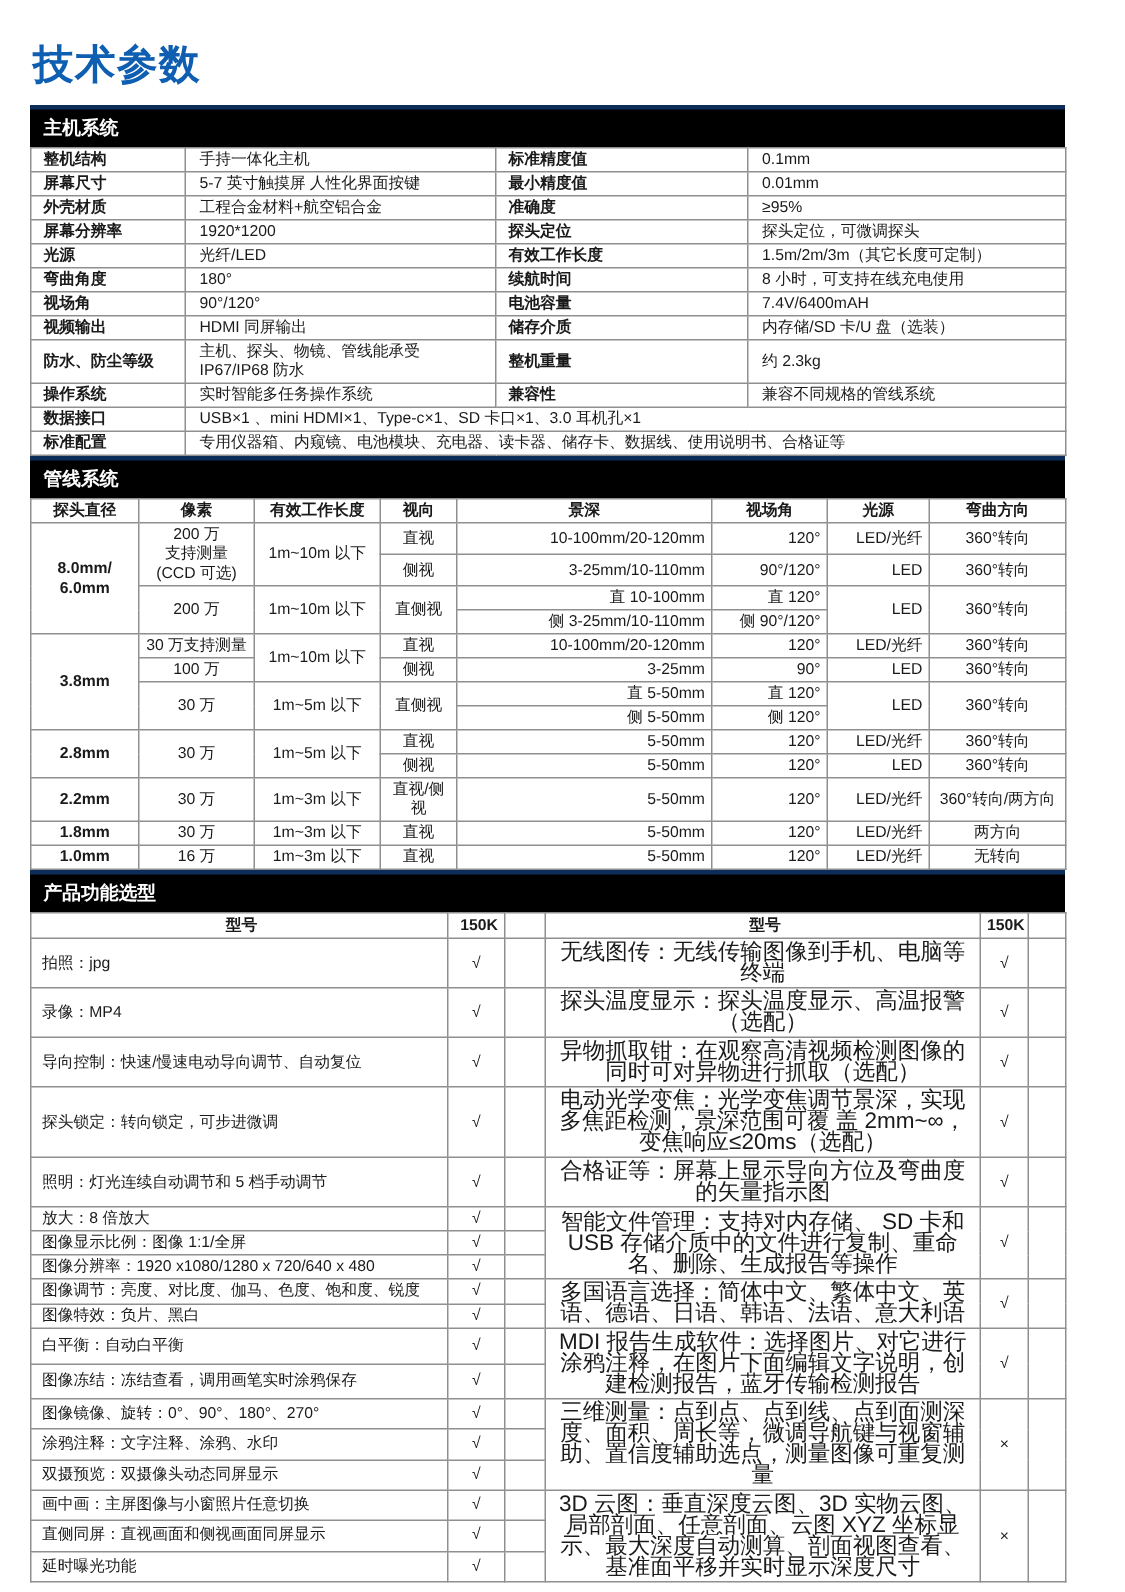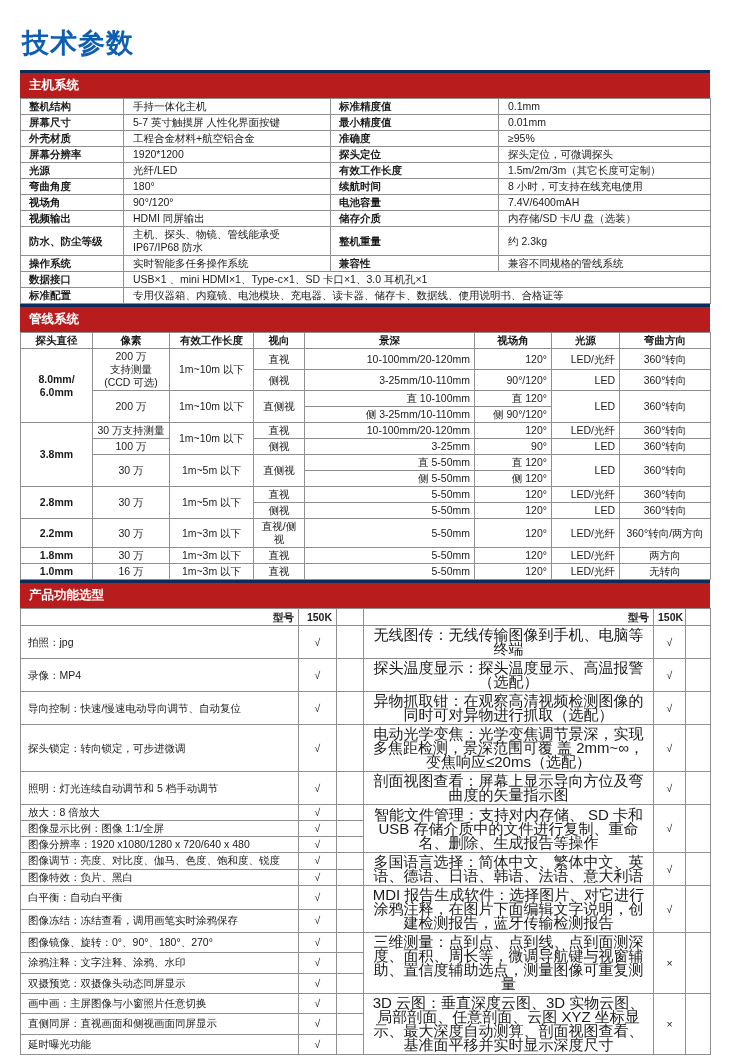--- a/index.html
+++ b/index.html
@@ -7,41 +7,41 @@
     width:750px;height:1061px;background:#ffffff;
     font-family:"Liberation Sans","DejaVu Sans",sans-serif;
     color:#1a1a1a;overflow:hidden;
   }
   .content{padding:0 20px;}
   .page-title{
     color:#0e5fb2;font-size:27px;font-weight:bold;
     margin:25px 0 9px 2px;letter-spacing:1px;
   }
   .bar{
-    background:#b91c1c;border-top:3px solid #0c2d5a;color:#ffffff;
+    background:#000000;border-top:3px solid #0c2d5a;color:#ffffff;
     font-weight:bold;font-size:12.5px;padding:4px 0 4px 9px;
     box-sizing:border-box;width:690px;
   }
   table{border-collapse:collapse;width:690px;table-layout:fixed;background:#fff;}
   td,th{
     border:1px solid #8f8f8f;font-size:10.5px;padding:1px 4px;
     vertical-align:middle;line-height:13px;overflow:hidden;
   }
   
   .host td{height:13px;}
   .host .hlabel{font-weight:bold;padding-left:8px;}
   .host .hval{padding-left:9px;}
   
   .pipe th{font-weight:bold;text-align:center;height:13px;}
   .pipe td{text-align:center;height:13px;white-space:pre-line;}
   .pipe td.al{text-align:right;padding-left:6px;}
   .pipe td.bold{font-weight:bold;}
   
   .func th{font-weight:bold;height:14px;text-align:right;}
-  .func th.desc{text-align:right;padding-left:7px;}
+  .func th.desc{text-align:center;padding-left:7px;}
   .func td{height:13px;}
   .func td.desc{text-align:left;padding-left:7px;white-space:nowrap;}
   .func td.mark{text-align:center;}
   .func td.rdesc{font-size:15px;line-height:14px;padding:2px 6px;text-align:center;white-space:normal;}
   .func tr.tall td{height:32px;}
 </style>
 </head>
 <body>
 
 <div class="content">
@@ -316,21 +316,21 @@
           <td class="mark">√</td>
           <td></td>
           <td class="rdesc" rowspan="1">电动光学变焦：光学变焦调节景深，实现多焦距检测，景深范围可覆 盖 2mm~∞，变焦响应≤20ms（选配）</td>
           <td class="mark" rowspan="1">√</td>
           <td rowspan="1"></td>
         </tr>
         <tr>
           <td class="desc">照明：灯光连续自动调节和 5 档手动调节</td>
           <td class="mark">√</td>
           <td></td>
-          <td class="rdesc" rowspan="1">剖面视图查看：屏幕上显示导向方位及弯曲度的矢量指示图</td>
+          <td class="rdesc" rowspan="1">合格证等：屏幕上显示导向方位及弯曲度的矢量指示图</td>
           <td class="mark" rowspan="1">√</td>
           <td rowspan="1"></td>
         </tr>
         <tr>
           <td class="desc">放大：8 倍放大</td>
           <td class="mark">√</td>
           <td></td>
           <td class="rdesc" rowspan="3">智能文件管理：支持对内存储、 SD 卡和 USB 存储介质中的文件进行复制、重命名、删除、生成报告等操作</td>
           <td class="mark" rowspan="3">√</td>
           <td rowspan="3"></td>

